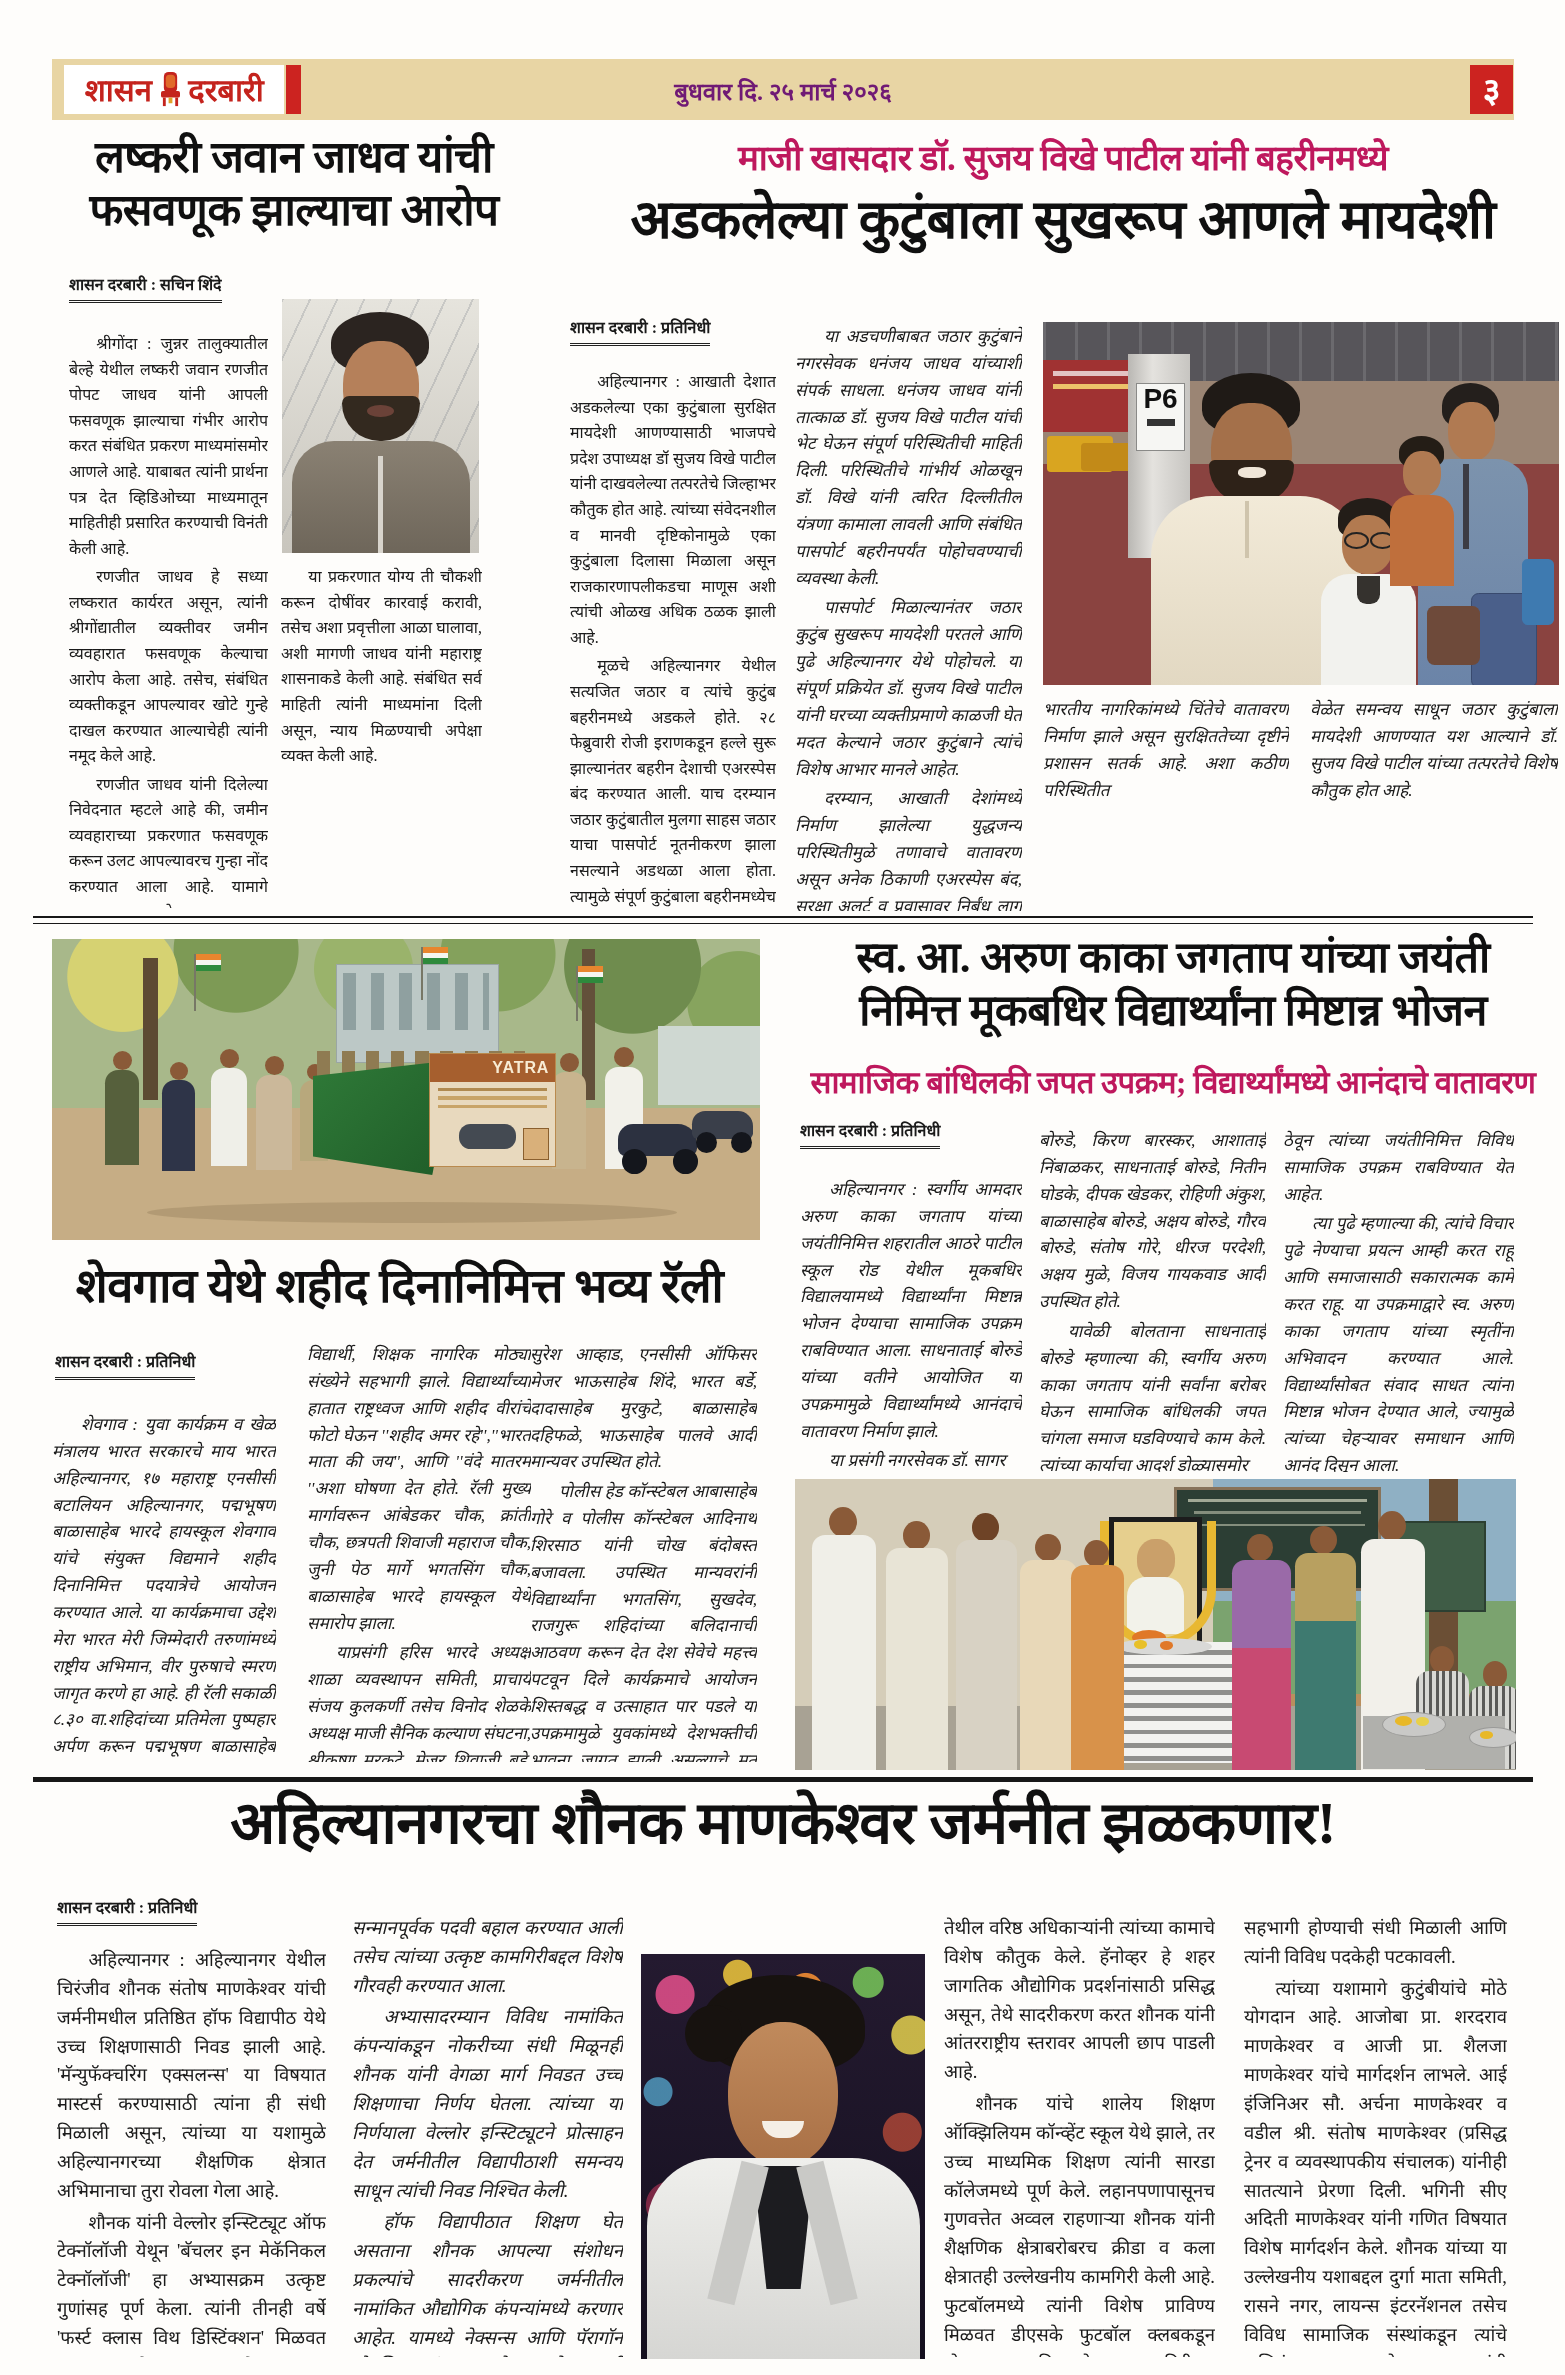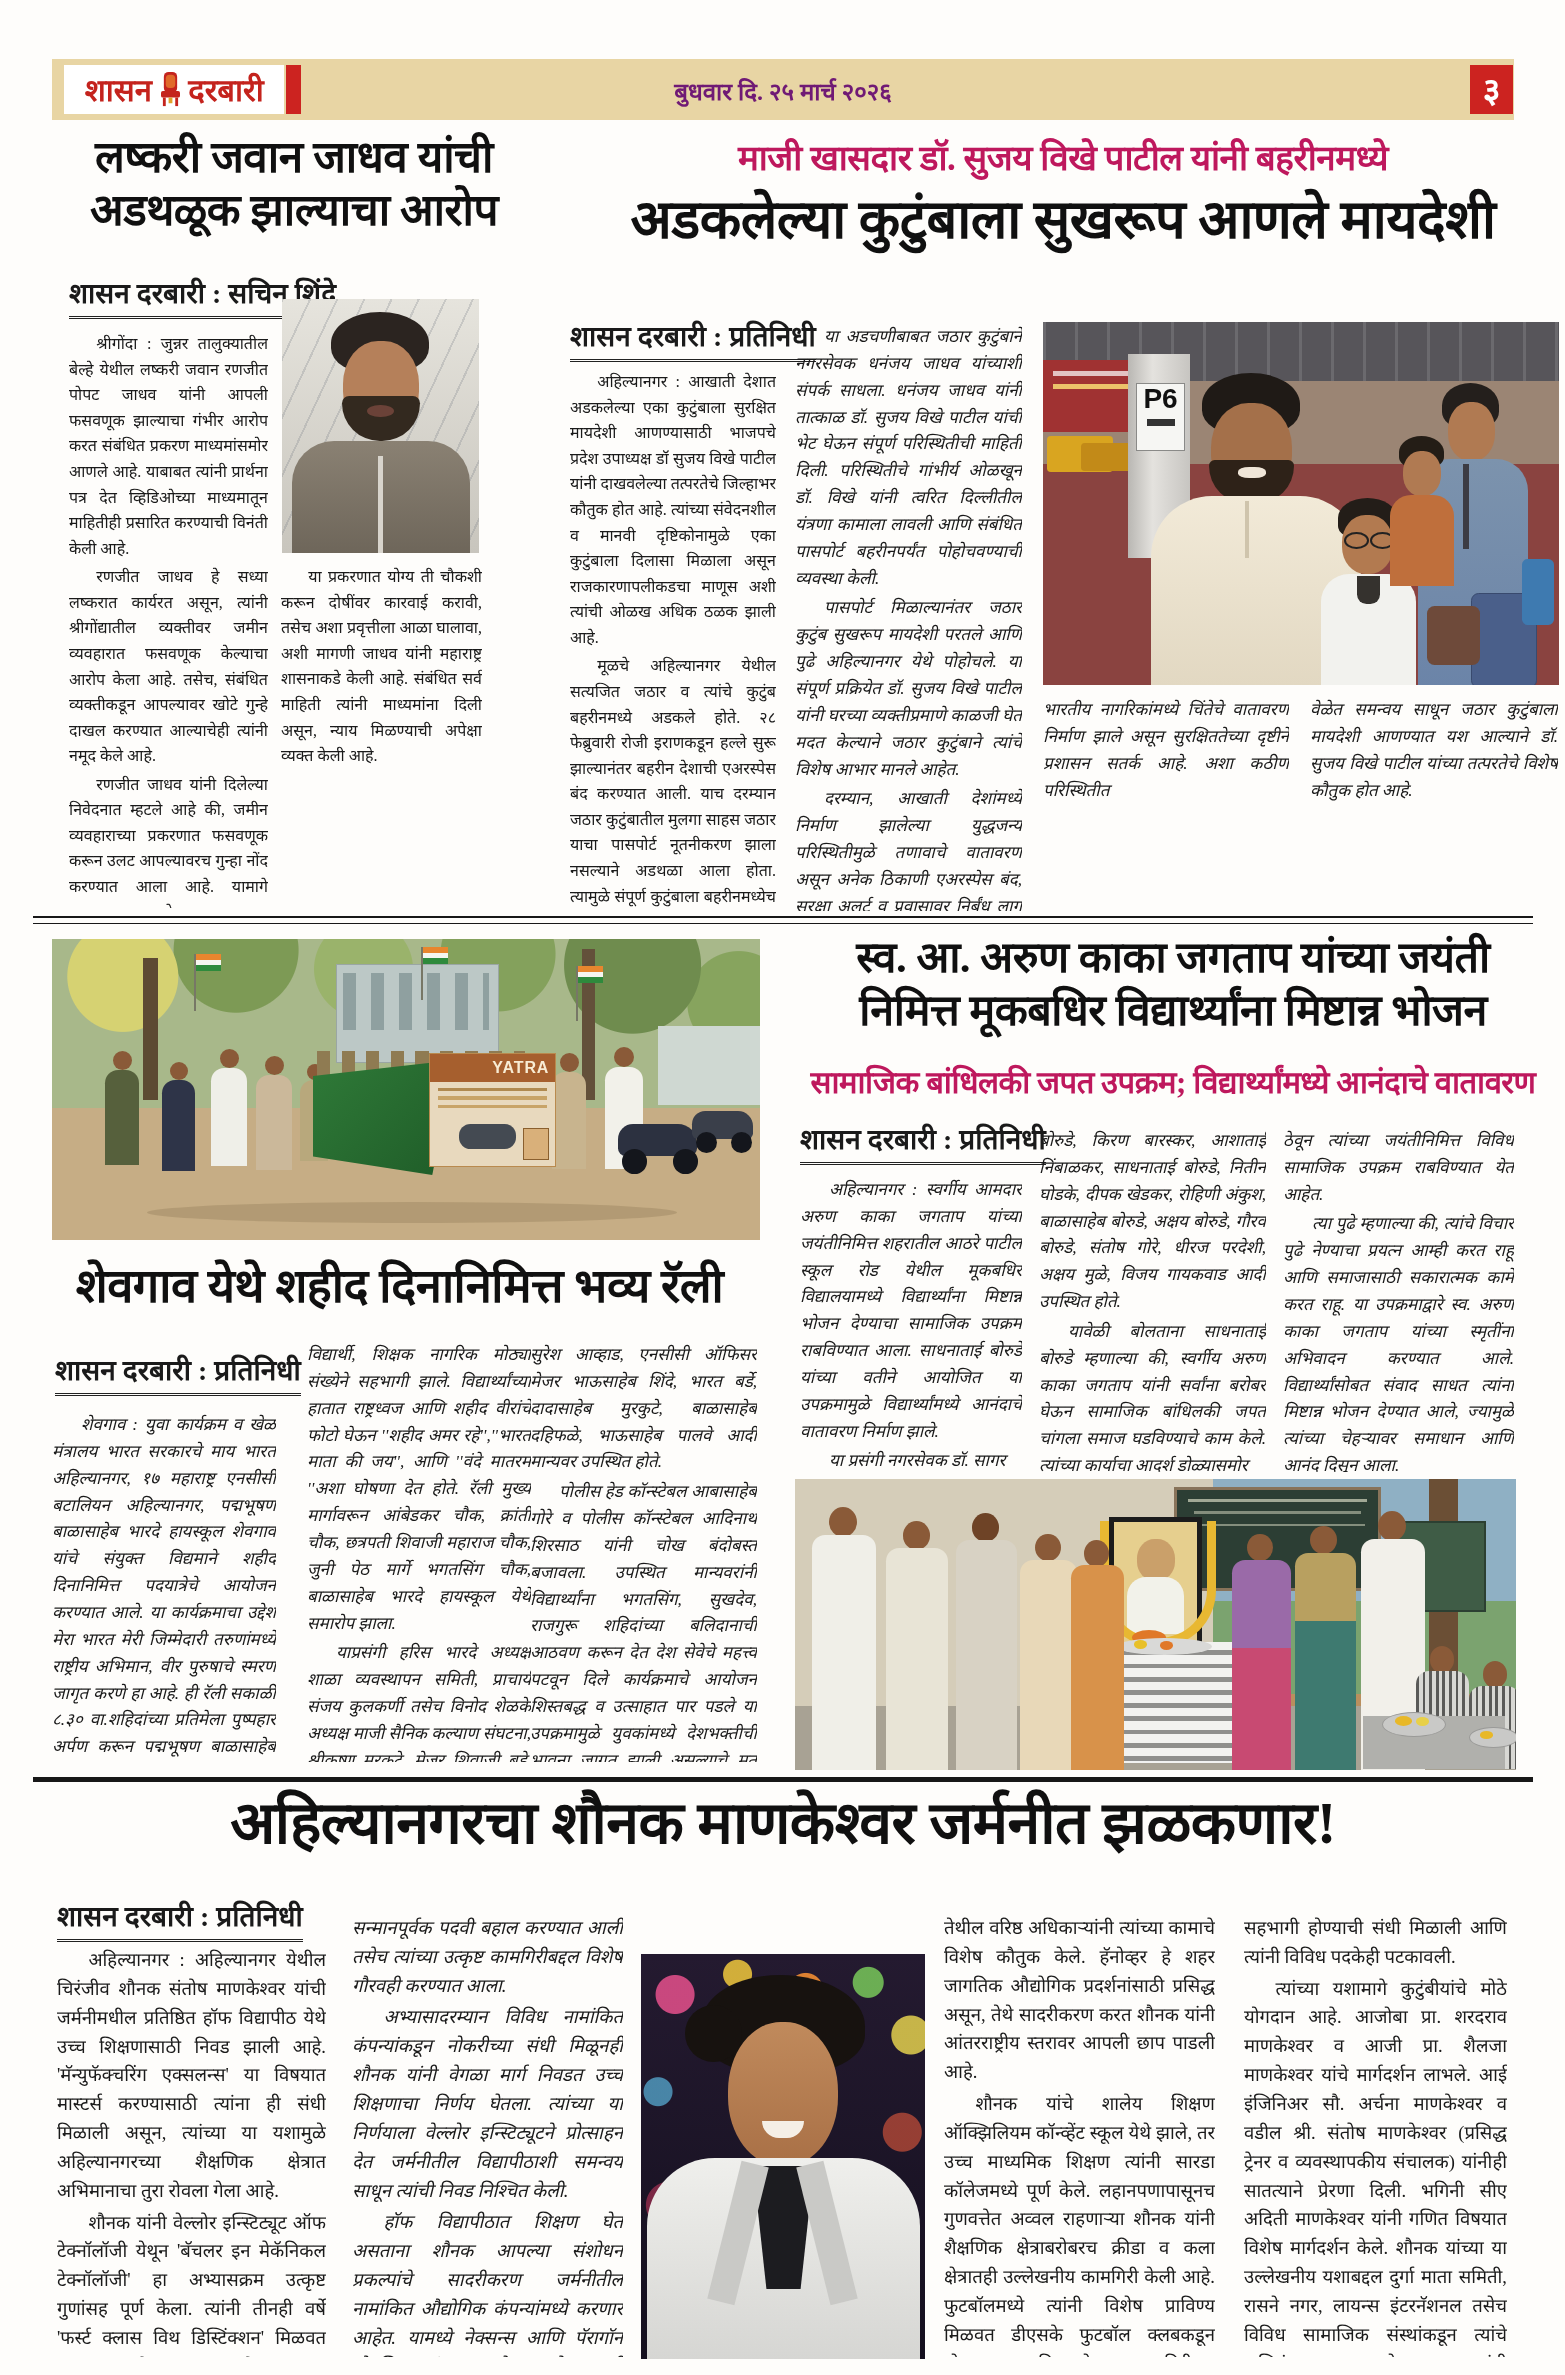--- a/index.html
+++ b/index.html
@@ -1,21 +1,21 @@
 <!DOCTYPE html>
 <html style="font-size:15px"><head>
 <meta charset="utf-8">
 <style>
   html,body{margin:0;padding:0;background:#888;}
   .page{position:relative;width:1565px;height:2375px;background:#fefdfb;margin:0 auto;
         font-family:"Liberation Serif","DejaVu Serif",serif;color:#1a1a1a;overflow:hidden;}
   .abs{position:absolute;}
   .hl{font-weight:900;color:#101010;text-align:center;line-height:1.08;letter-spacing:-0.5px;}
   .red{color:#be185d;}
-  .byline{font-size:28px;font-weight:bold;display:inline-block;border-bottom:3.8px double #222;padding-bottom:4.7px;}
+  .byline{font-size:16px;font-weight:bold;display:inline-block;border-bottom:3.8px double #222;padding-bottom:4.7px;}
   .col{text-align:justify;overflow:hidden;}
   .col p{margin:0 0 2.8px 0;text-indent:1.7em;}
   .col p.cont{text-indent:0;}
   .col-sm{font-size:16px;line-height:1.6;}
   .col-md{font-size:17px;line-height:1.58;font-style:italic;}
   .col-lg{font-size:18.5px;line-height:1.56;}
   .divider1{border-top:2.8px solid #181818;border-bottom:0.9px solid #181818;height:4.7px;}
   .divider2{background:#181818;}
   .photo{position:absolute;overflow:hidden;}
   .ph-fill{position:absolute;left:0;top:0;right:0;bottom:0;}
@@ -46,21 +46,21 @@
         </svg>
       </span>
       <span class="logo-word">दरबारी</span>
     </div>
     <div class="abs" style="left:234px;top:5.7px;width:15px;height:49px;background:#cc2320;"></div>
     <div class="abs" style="left:0;right:0;top:15px;text-align:center;font-size:24px;font-weight:bold;color:#701a75;">बुधवार दि. २५ मार्च २०२६</div>
     <div class="abs pnum" style="left:1418px;top:5.7px;width:43px;height:49px;">३</div>
   </div>
 
   <div class="abs hl" style="left:33px;top:134px;width:522px;font-size:44px;">लष्करी जवान जाधव यांची</div>
-  <div class="abs hl" style="left:33px;top:187px;width:522px;font-size:44px;">अडथळूक झाल्याचा आरोप</div>
+  <div class="abs hl" style="left:33px;top:187px;width:522px;font-size:44px;">फसवणूक झाल्याचा आरोप</div>
   <div class="abs" style="left:69px;top:273px;">
     <span class="byline">शासन दरबारी : सचिन शिंदे</span>
   </div>
 
   <div class="photo" style="left:282px;top:299px;width:197px;height:254px;">
     <div class="ph-fill" style="background:repeating-linear-gradient(115deg,rgba(125,130,138,.28) 0 1.9px,transparent 1.9px 24.6px),linear-gradient(180deg,#e6e4dd,#c8c5bd);"></div>
     <div>
       <div class="abs" style="left:49px;top:13.2px;width:98px;height:62px;background:#2b2420;border-radius:50% 50% 42% 42%;"></div>
       <div class="abs" style="left:61px;top:42px;width:76px;height:93px;background:#b5805a;border-radius:46%;"></div>
       <div class="abs" style="left:60px;top:97px;width:78px;height:45px;background:#33291f;border-radius:7.6px 7.6px 40px 40px;"></div>

